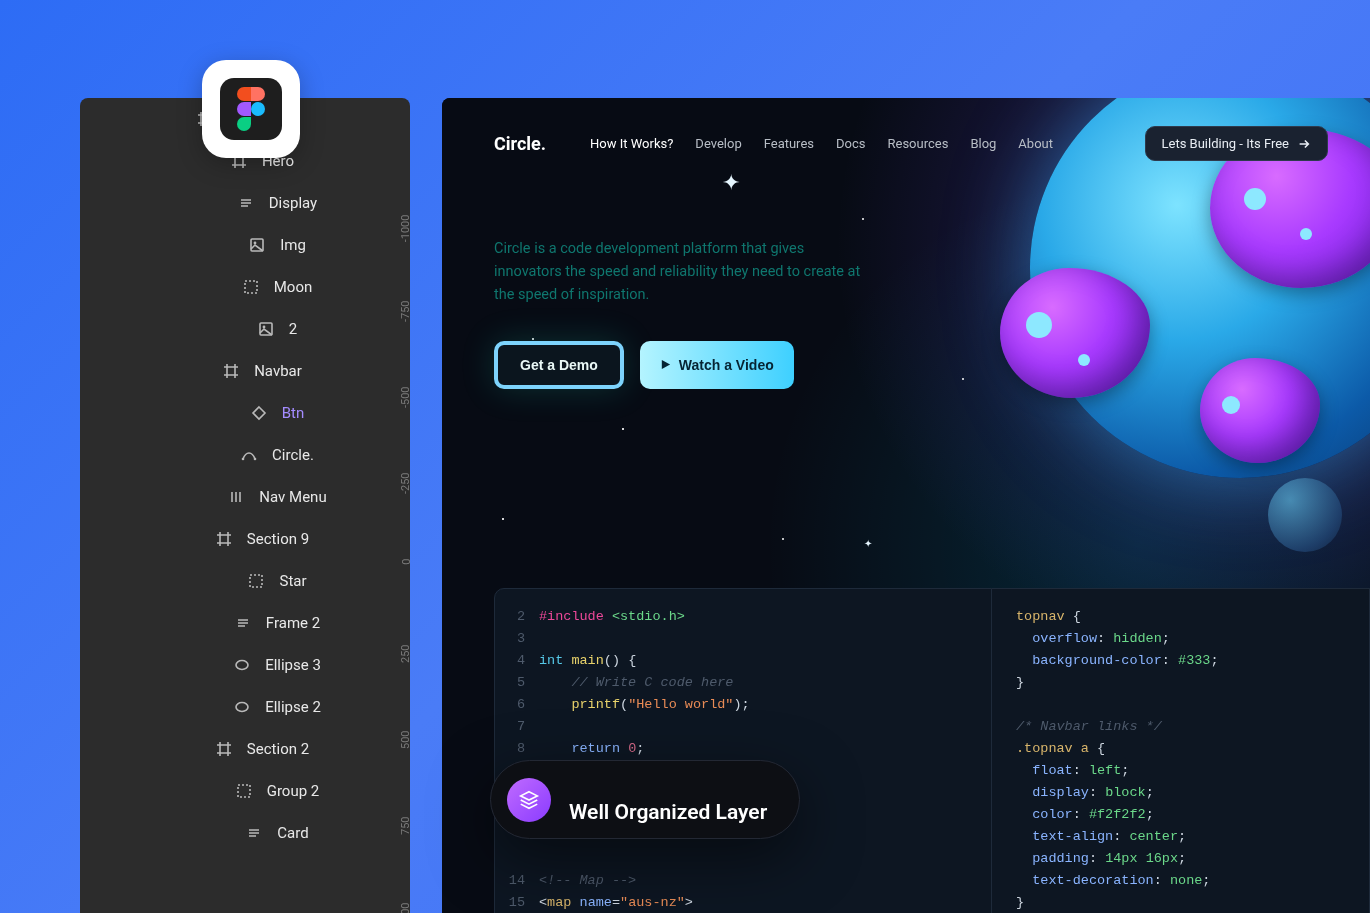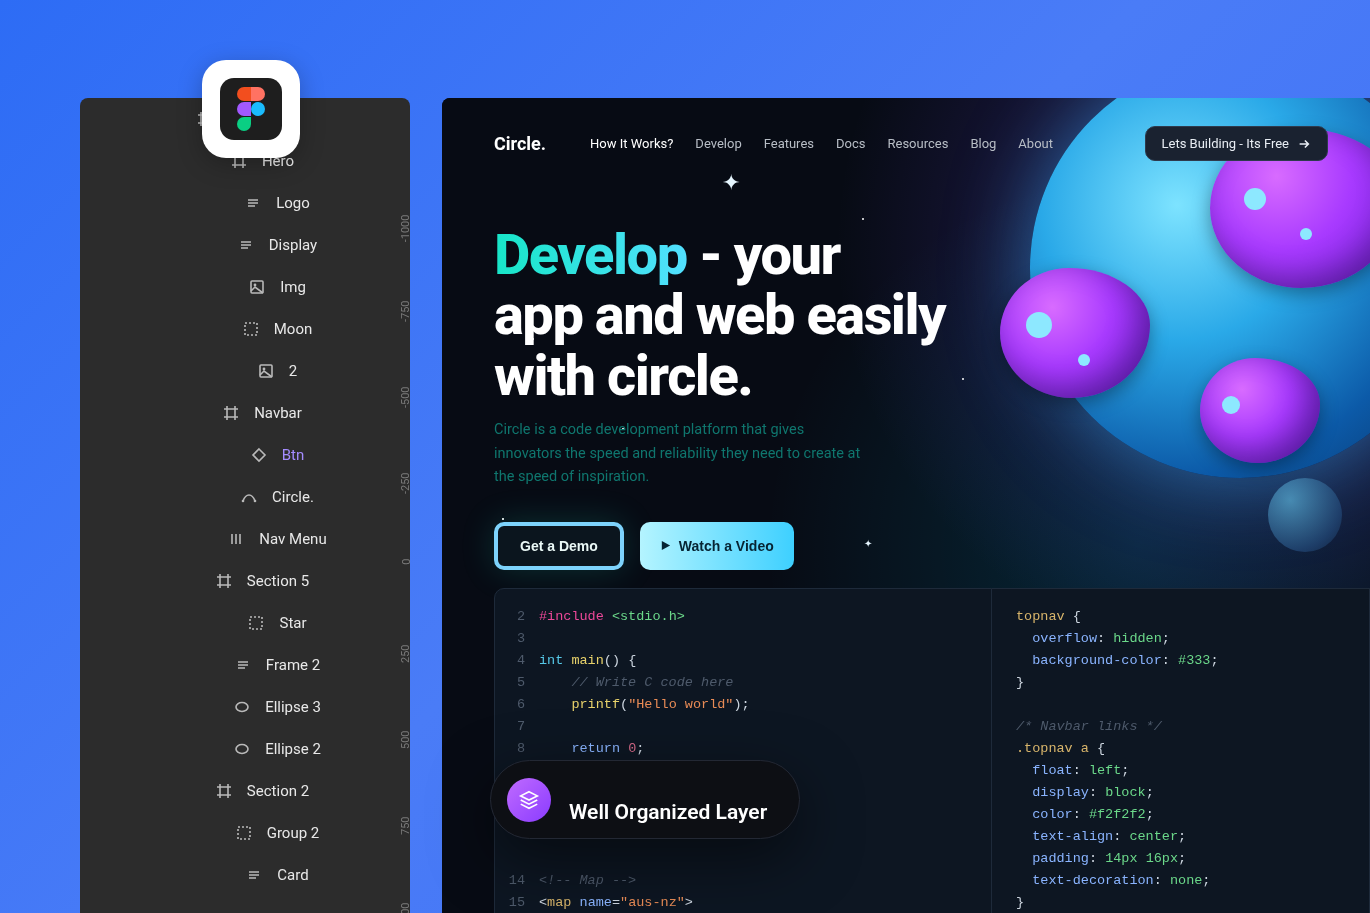--- a/index.html
+++ b/index.html
@@ -247,28 +247,20 @@
           </svg>
         </span>
         <span>Hero</span>
       </div>
       <div class="layer-row indent-2">
         <span class="layer-icon">
           <svg viewBox="0 0 16 16">
             <path d="M3 5h10M3 8h10M3 11h7"></path>
           </svg>
         </span>
-        <span>Logo</span>
-      </div>
-      <div class="layer-row indent-2">
-        <span class="layer-icon">
-          <svg viewBox="0 0 16 16">
-            <path d="M3 5h10M3 8h10M3 11h7"></path>
-          </svg>
-        </span>
         <span>Display</span>
       </div>
       <div class="layer-row indent-2">
         <span class="layer-icon">
           <svg viewBox="0 0 16 16">
             <rect x="2" y="2" width="12" height="12" rx="1"></rect>
             <circle cx="6" cy="6" r="1.4" fill="currentColor" stroke="none"></circle>
             <path d="M2 12l4-4 8 6"></path>
           </svg>
         </span>
@@ -325,21 +317,21 @@
           </svg>
         </span>
         <span>Nav Menu</span>
       </div>
       <div class="layer-row indent-1">
         <span class="layer-icon">
           <svg viewBox="0 0 16 16">
             <path d="M4 1v14M12 1v14M1 4h14M1 12h14"></path>
           </svg>
         </span>
-        <span>Section 5</span>
+        <span>Section 9</span>
       </div>
       <div class="layer-row indent-2">
         <span class="layer-icon">
           <svg viewBox="0 0 16 16">
             <rect x="2" y="2" width="12" height="12" stroke-dasharray="2 2"></rect>
           </svg>
         </span>
         <span>Star</span>
       </div>
       <div class="layer-row indent-2">
@@ -440,25 +432,20 @@
       <span>Lets Building - Its Free</span>
       <span>
         <svg width="14" height="14" viewBox="0 0 16 16" stroke="#e8edf3" fill="none" stroke-width="1.8">
             <path d="M3 8h10M9 4l4 4-4 4"></path>
           </svg>
       </span>
     </div>
   </div>
 
   <div class="hero">
-    <h1>
-      <span class="accent">Develop</span><span> - your</span><br>
-      <span>app and web easily</span><br>
-      <span>with circle.</span>
-    </h1>
     <p>Circle is a code development platform that gives innovators the speed and reliability they need to create at the speed of inspiration.</p>
     <div class="hero-btns">
       <button class="btn-outline">
         <span>Get a Demo</span>
       </button>
       <button class="btn-solid">
         <span>
           <svg width="11" height="11" viewBox="0 0 12 12">
               <path d="M2 1l9 5-9 5z" fill="#062433"></path>
             </svg>

